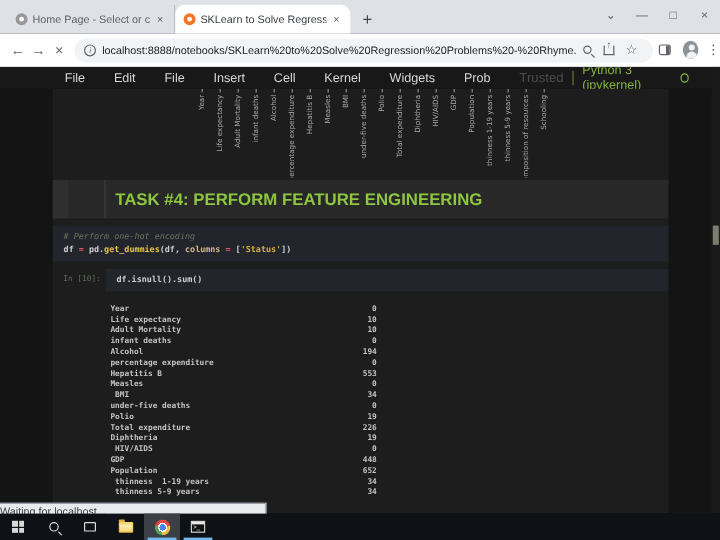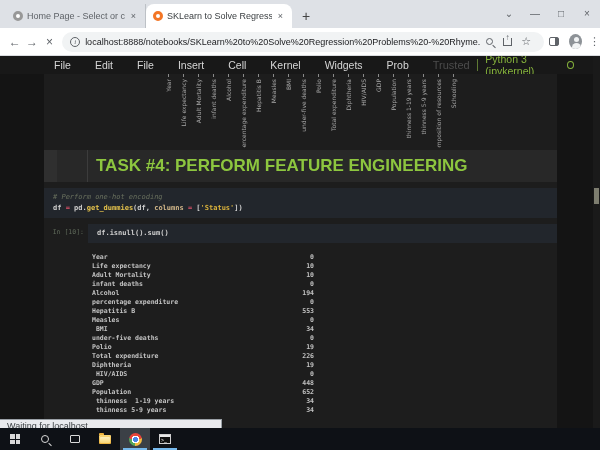--- a/index.html
+++ b/index.html
@@ -51,21 +51,21 @@
   
   .figure { height:74px; overflow:hidden; display:flex; align-items:flex-start; padding-left:117px; }
   .xtickcol { width:15px; min-width:15px; display:flex; flex-direction:column; align-items:center; }
   .tickmark { width:1px; height:3px; background:#8a8a8a; margin-bottom:2px; }
   .xtick { writing-mode:vertical-rl; transform:rotate(180deg); font-size:6px; line-height:7px; color:#a8a8a8; white-space:nowrap; font-family:"DejaVu Sans",sans-serif; }
 
   
   .md-cell { margin-top:2px; height:32px; display:flex; background:#282828; }
   .md-strip { width:13px; background:#2f2f2f; }
   .md-gutter { width:31px; border-right:1px solid #3c3c3c; }
-  .md-title { line-height:32px; padding-left:8px; font-size:17px; font-weight:bold; color:#8dc63f; white-space:nowrap; }
+  .md-title { line-height:32px; padding-left:8px; font-size:14px; font-weight:bold; color:#8dc63f; white-space:nowrap; }
 
   
   .code-cell { display:flex; margin-top:6px; }
   .prompt { width:44px; min-width:44px; text-align:right; padding:4px 4px 0 0; font-family:"DejaVu Sans Mono",monospace; font-size:6.5px; color:#5f6a5a; }
   .cinput { flex:1; background:#22262c; padding:4px 0 4px 9px; font-family:"DejaVu Sans Mono",monospace; font-size:7px; line-height:11px; font-weight:bold; color:#cfcfcf; white-space:pre; }
   .comment { color:#69705e; font-style:italic; font-weight:normal; }
   .tok-w { color:#cfcfcf; }
   .tok-op { color:#e0526a; }
   .tok-fn { color:#e6c34c; }
   .tok-arg { color:#d3b88a; }
@@ -73,21 +73,21 @@
 
   
   .output { margin:10px 0 0 48px; width:222px; font-family:"DejaVu Sans Mono",monospace; font-size:6.5px; line-height:9px; font-weight:bold; color:#c3c3c3; }
   .orow { display:flex; justify-content:space-between; white-space:pre; }
 
   
   .sbar { position:absolute; right:0; top:0; bottom:0; width:7px; background:#1a1a1a; }
   .sthumb { position:absolute; left:1px; right:1px; top:132px; height:16px; background:#7d7d6f; }
 
   
-  .statusbubble { position:absolute; left:0; top:419px; width:222px; height:14px; background:#e9eaed; border:1px solid #9aa0a6; border-left:none; font-size:9px; line-height:12px; color:#3c4043; padding-left:7px; z-index:6; }
+  .statusbubble { position:absolute; left:0; top:419px; width:222px; height:14px; background:#e9eaed; border:1px solid #9aa0a6; border-left:none; font-size:9px; line-height:12px; color:#3c4043; padding-left:0; z-index:6; }
 
   
   .taskbar { position:absolute; bottom:0; left:0; width:600px; height:22px; background:#0e1116; display:flex; z-index:7; }
   .tb-btn { width:30px; height:22px; display:flex; align-items:center; justify-content:center; position:relative; }
   .tb-btn.active-app { background:#3b4046; }
   .tb-btn.underlined::after { content:""; position:absolute; bottom:0; left:3px; right:3px; height:2px; background:#76b9ed; }
   .win-logo { width:10px; height:10px; display:grid; grid-template-columns:1fr 1fr; grid-template-rows:1fr 1fr; gap:1px; }
   .win-logo span { background:#d9d9d9; }
   .search-glyph { width:8px; height:8px; border:1.2px solid #d9d9d9; border-radius:50%; position:relative; }
   .search-glyph::after { content:""; position:absolute; width:4px; height:1.2px; background:#d9d9d9; transform:rotate(45deg); left:6px; top:8px; }

